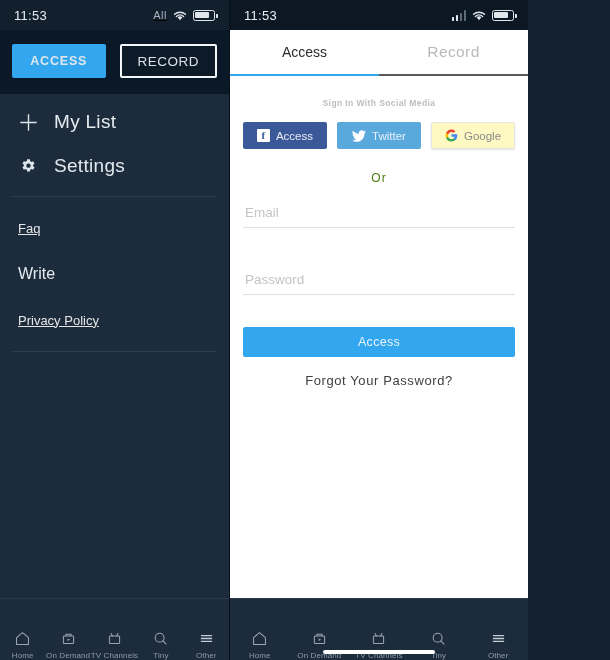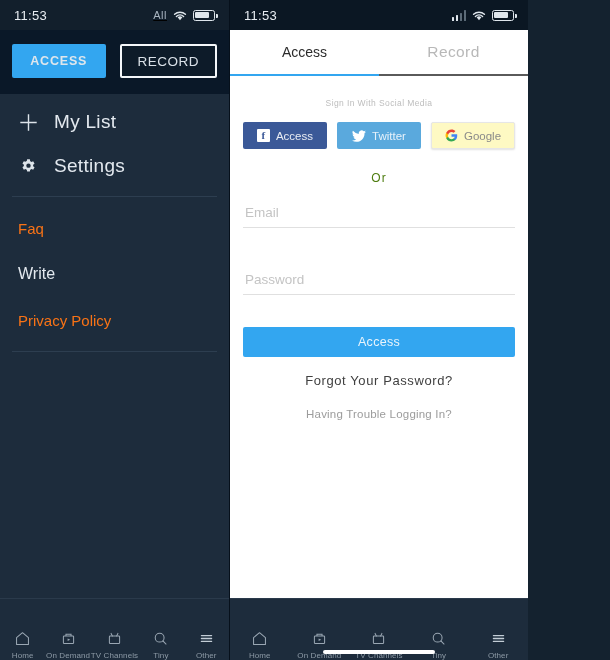--- a/index.html
+++ b/index.html
@@ -69,21 +69,21 @@
   .menu-row {
     display:flex; align-items:center; gap:16px;
     padding:0 18px; height:44px; cursor:pointer;
   }
   .menu-row .ico { width:20px; display:flex; align-items:center; justify-content:center; }
   .menu-label-big { color:#e3e9ef; font-size:19px; letter-spacing:0.3px; }
   .menu-sep { height:1px; background:#2d3e50; margin:8px 12px; }
   .menu-row-sm {
     display:flex; align-items:center; padding:0 18px; height:46px; cursor:pointer;
   }
-  .menu-label-sm { color:#f97316; font-size:15px; }
+  .menu-label-sm { color:#e5e5e5; font-size:13px;text-decoration:underline; }
   .menu-label-md { color:#e3e9ef; font-size:16px; }
 
   
   .panel-right {
     width:300px; height:660px;
     background:#ffffff;
     display:flex; flex-direction:column;
     position:relative;
   }
   .tabs { display:flex; height:44px; background:#fff; }
@@ -94,21 +94,21 @@
   .tab.active { color:#2b2b2b; }
   .tab.inactive { color:#b8b8b8; font-size:15.5px; letter-spacing:0.4px; }
   .tab-underline { display:flex; height:2px; }
   .tab-underline i { flex:1; display:block; }
   .tab-underline i.on { background:#33a6f0; }
   .tab-underline i.off { background:#5a5a5a; }
 
   .login-body { flex:1; padding:0 13px; position:relative; }
   .social-title {
     text-align:center; color:#bdbdbd; font-size:8.5px;
-    letter-spacing:0.4px; margin-top:22px;
+    letter-spacing:0.4px; margin-top:22px;font-weight:bold;
   }
   .social-row { display:flex; gap:10px; margin-top:14px; justify-content:center; }
   .sbtn {
     height:27px; border-radius:2px; display:flex; align-items:center;
     justify-content:center; gap:6px; cursor:pointer; font-size:11.5px;
     padding:0 8px;
   }
   .sbtn.fb { background:#3b5998; color:#e9ecf3; width:84px; }
   .sbtn.tw { background:#5aa9dd; color:#e6f1fa; width:84px; }
   .sbtn.gg { background:#fef9c3; color:#8a8a8a; width:84px; border:1px solid #e6e6e6; box-shadow:0 1px 2px rgba(0,0,0,.12); }
@@ -344,21 +344,20 @@
         <input type="text" placeholder="Email" style="">
       </div>
 
       <div class="field pw">
         <input type="password" placeholder="Password" style="">
       </div>
 
       <button class="btn-submit">Access</button>
 
       <div class="link-forgot">Forgot Your Password?</div>
-      <div class="link-trouble">Having Trouble Logging In?</div>
     </div>
 
     <div class="bottomnav">
       <div class="navitem">
         <span>
           <svg width="17" height="17" viewBox="0 0 20 20">
             <path d="M3 9 L10 3.2 L17 9 V17 H3 Z" fill="none" stroke="#9aa7b3" stroke-width="1.2" stroke-linejoin="round"></path>
           </svg>
         </span>
         <span class="nlabel">Home</span>

